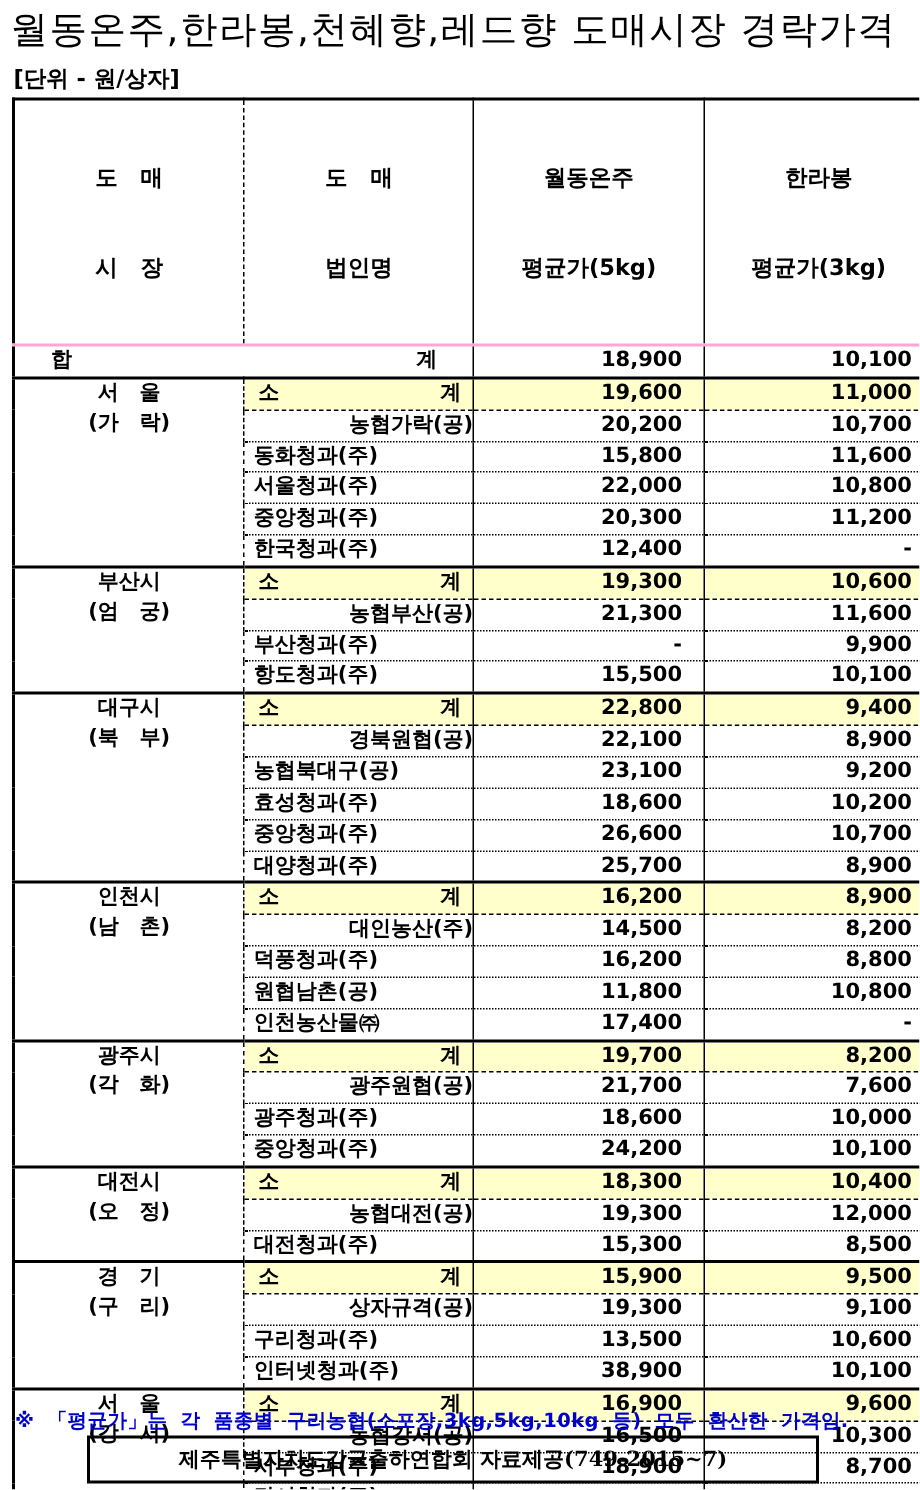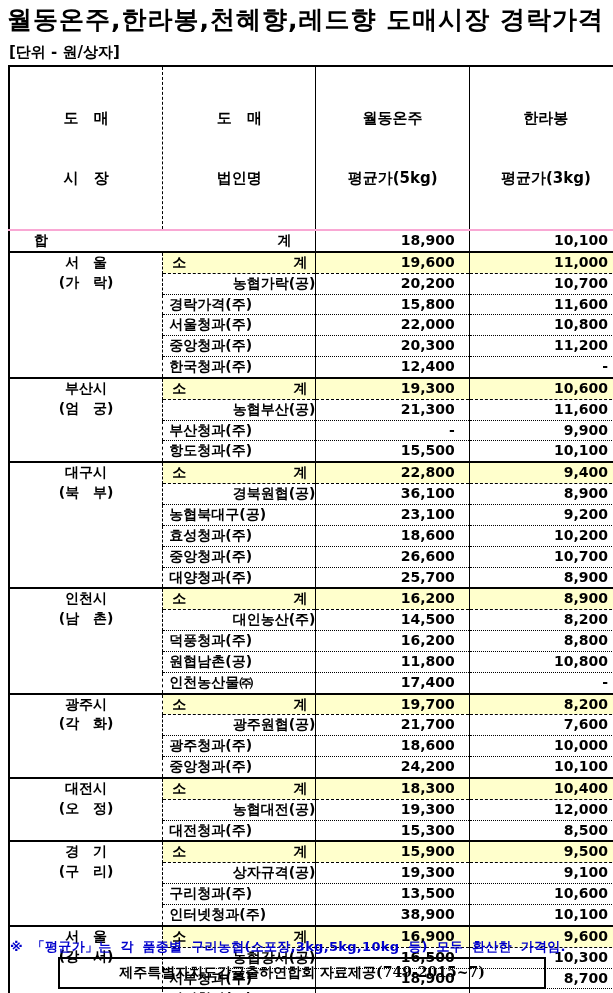--- a/index.html
+++ b/index.html
@@ -6,21 +6,21 @@
   html, body { background: #ffffff; }
   body {
     width: 613px; height: 993px;
     font-family: "DejaVu Sans", "Liberation Sans", sans-serif;
     color: #000;
   }
   .page { position: relative; width: 613px; height: 993px; overflow: hidden; background: #fff; }
 
   .title {
     position: absolute; top: 3px; left: 7px;
-    font-size: 25px; font-weight: bold; letter-spacing: 1px; white-space: nowrap;
+    font-size: 25px; font-weight: normal; letter-spacing: 1px; white-space: nowrap;
   }
   .meta-row {
     position: absolute; top: 43px; left: 9px; width: 596px;
     display: flex; justify-content: space-between;
     font-size: 15px; font-weight: bold; white-space: pre;
   }
 
   table.price-table {
     position: absolute; top: 65px; left: 8px;
     border-collapse: collapse; table-layout: fixed;
@@ -121,21 +121,21 @@
           <td class="corp dash-l hl"><div class="spread"><span>소</span><span>계</span></div></td>
           <td class="val v hl">19,600</td>
           <td class="val v hl">11,000</td>
         </tr>
         <tr class="after-sub">
           <td class="corp dash-l">농협가락(공)</td>
           <td class="val v">20,200</td>
           <td class="val v">10,700</td>
         </tr>
         <tr class="corp-row">
-          <td class="corp dash-l">경락가격(주)</td>
+          <td class="corp dash-l">동화청과(주)</td>
           <td class="val v">15,800</td>
           <td class="val v">11,600</td>
         </tr>
         <tr class="corp-row">
           <td class="corp dash-l">서울청과(주)</td>
           <td class="val v">22,000</td>
           <td class="val v">10,800</td>
         </tr>
         <tr class="corp-row">
           <td class="corp dash-l">중앙청과(주)</td>
@@ -169,21 +169,21 @@
           <td class="val v">10,100</td>
         </tr>
         <tr class="section-start">
           <td class="market" rowspan="6"><div>대구시</div><div>(북 부)</div></td>
           <td class="corp dash-l hl"><div class="spread"><span>소</span><span>계</span></div></td>
           <td class="val v hl">22,800</td>
           <td class="val v hl">9,400</td>
         </tr>
         <tr class="after-sub">
           <td class="corp dash-l">경북원협(공)</td>
-          <td class="val v">36,100</td>
+          <td class="val v">22,100</td>
           <td class="val v">8,900</td>
         </tr>
         <tr class="corp-row">
           <td class="corp dash-l">농협북대구(공)</td>
           <td class="val v">23,100</td>
           <td class="val v">9,200</td>
         </tr>
         <tr class="corp-row">
           <td class="corp dash-l">효성청과(주)</td>
           <td class="val v">18,600</td>

